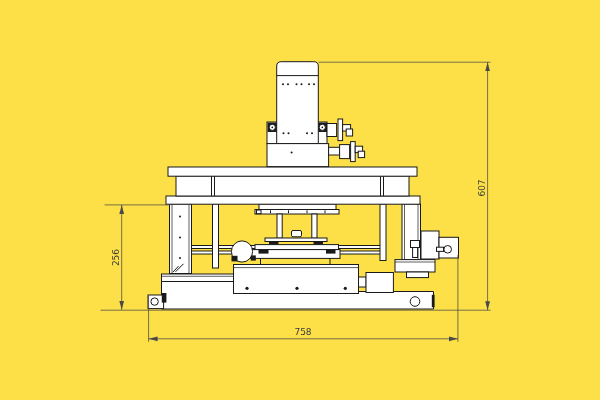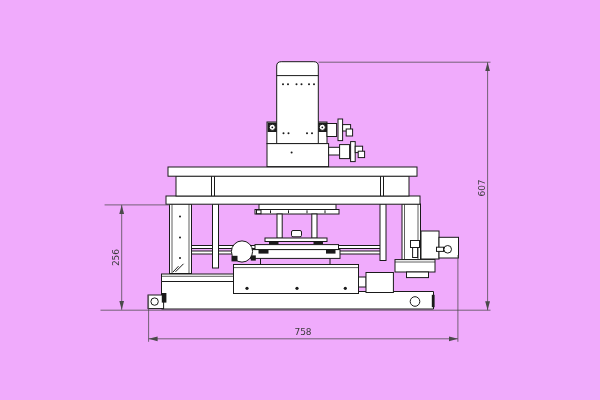--- a/index.html
+++ b/index.html
@@ -1,16 +1,16 @@
 <!DOCTYPE html>
 <html><head>
 <meta charset="utf-8">
 <style>
   html,body{margin:0;padding:0;background:#ffffff;}
-  .canvas{position:relative;width:600px;height:400px;background:#f0abfc;overflow:hidden;
+  .canvas{position:relative;width:600px;height:400px;background:#fde047;overflow:hidden;
           font-family:"DejaVu Sans", sans-serif;}
   svg{display:block;}
   .ln{fill:#ffffff;stroke:#1a1a1a;stroke-width:1;}
   .lnf{fill:none;stroke:#1a1a1a;stroke-width:1;}
   .thin{fill:none;stroke:#1a1a1a;stroke-width:.7;}
   .k{fill:#1a1a1a;stroke:none;}
   .dim{fill:none;stroke:#4a4a4a;stroke-width:.75;}
   .dimtxt{fill:#3a3a3a;font-size:9px;font-family:"DejaVu Sans",sans-serif;}
 </style>
 </head>

